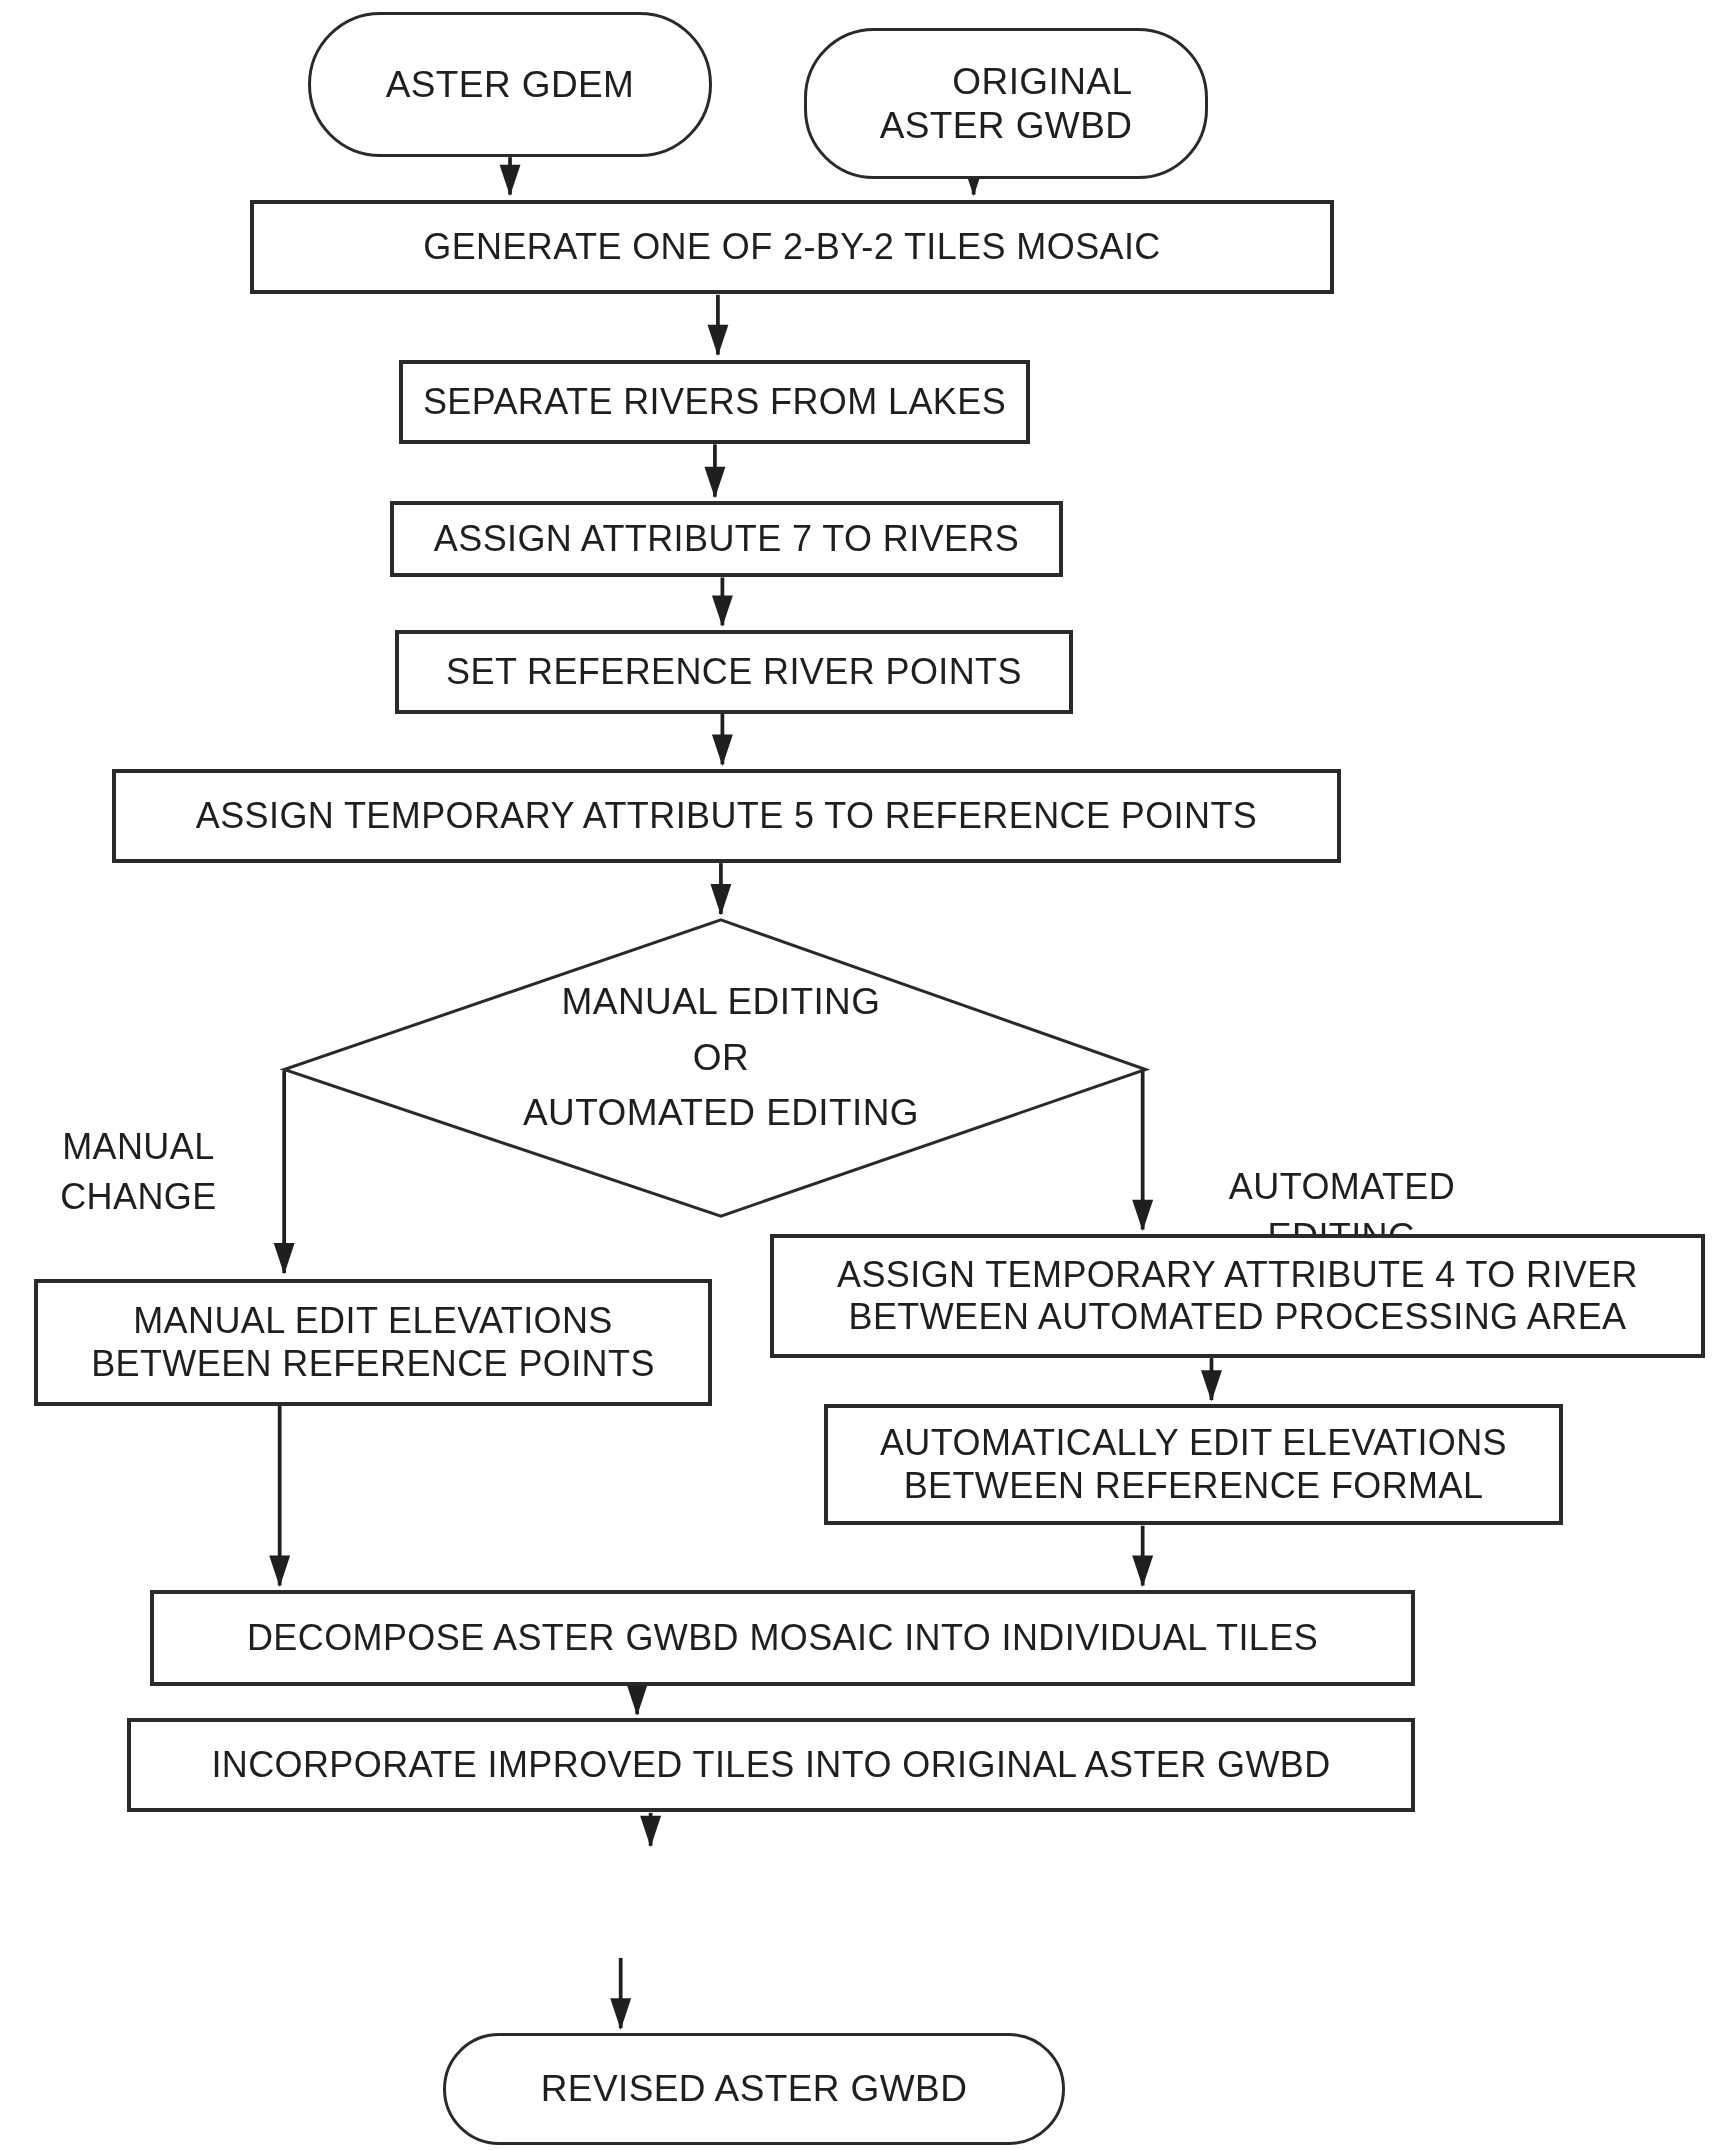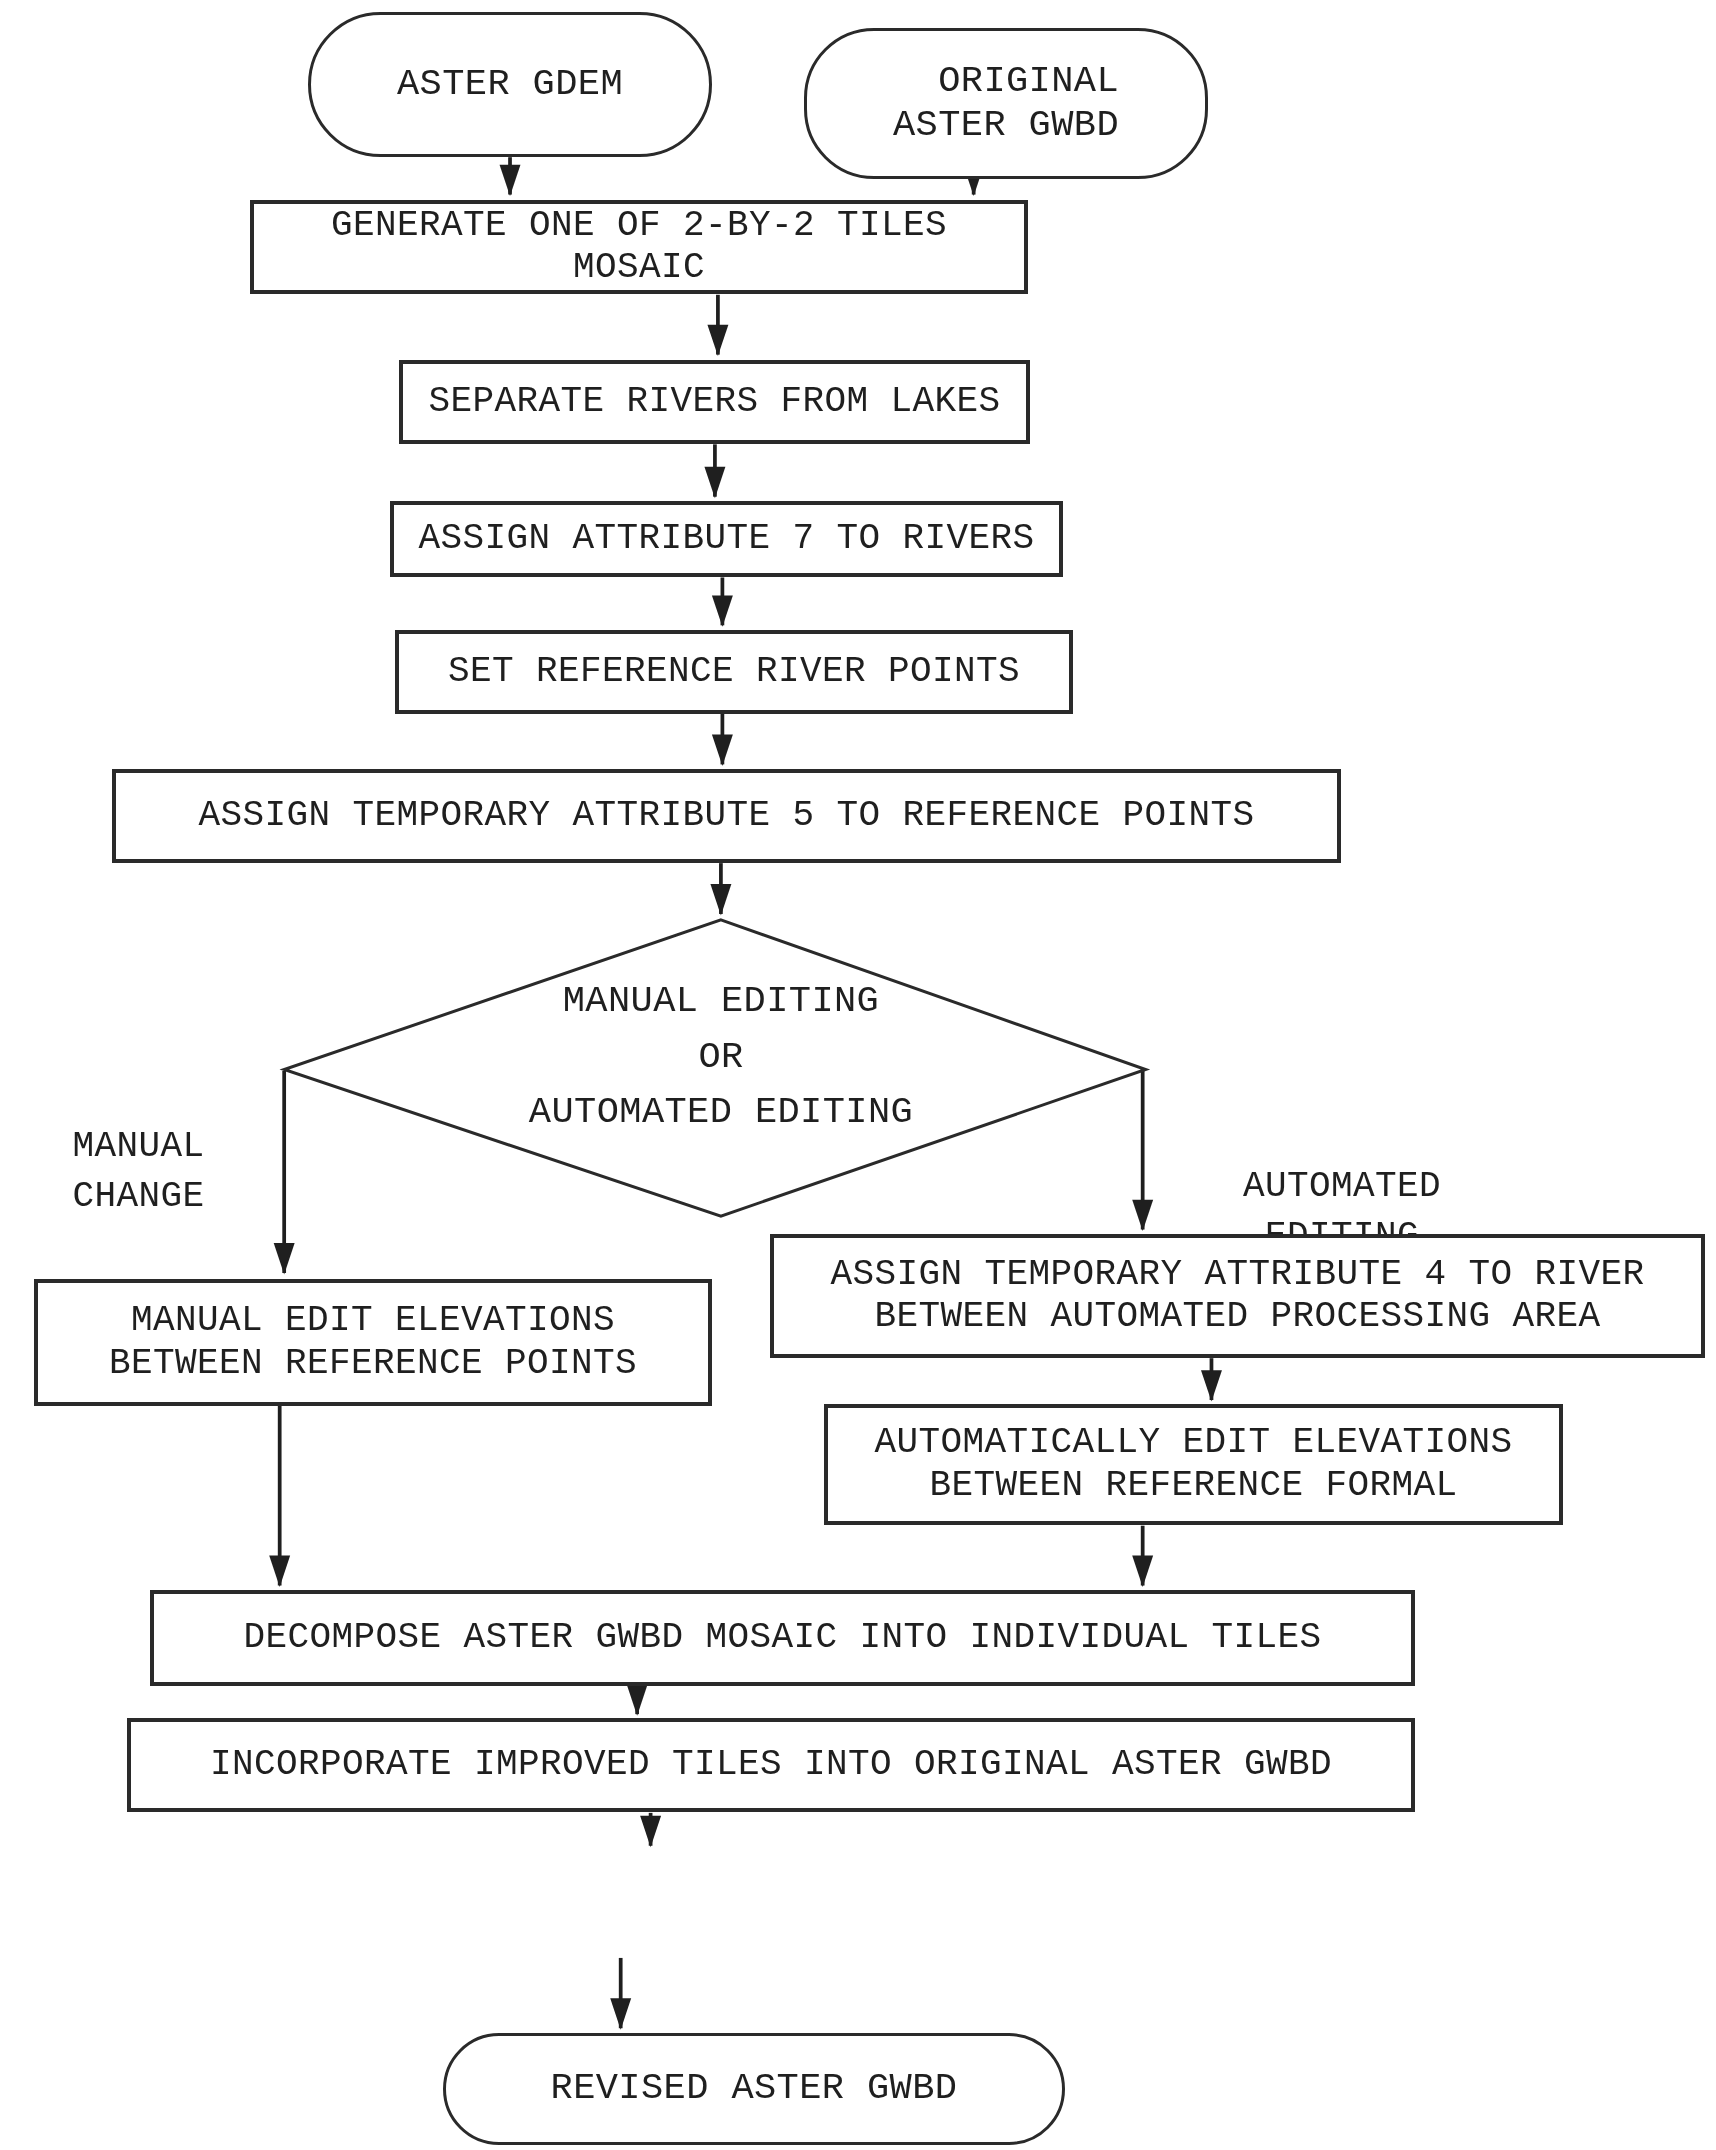--- a/index.html
+++ b/index.html
@@ -1,18 +1,18 @@
 <!DOCTYPE html>
 <html style="font-size:12px"><head>
 <meta charset="utf-8">
 <style>
   html,body{margin:0;padding:0;background:#ffffff;}
   .canvas{
     position:relative;width:1717px;height:2151px;background:#ffffff;
-    font-family:Liberation Mono, monospace;color:#1f1f1f;
+    font-family:Liberation Sans, sans-serif;color:#1f1f1f;
   }
   .node{
     position:absolute;display:flex;align-items:center;justify-content:center;
     background:#ffffff;box-sizing:border-box;text-align:center;
   }
   .process{border:4.5px solid #2a2a2a;}
   .terminator{border:3.7px solid #2a2a2a;}
   .label{
     white-space:pre-line;line-height:1.18;letter-spacing:0.4px;
     font-size:36px;
@@ -61,21 +61,21 @@
 
   <div class="node terminator" style="left:308px;top:12px;width:404px;height:145px;border-radius:73px;">
     <span class="label">ASTER GDEM</span>
   </div>
 
   <div class="node terminator" style="left:804px;top:28px;width:404px;height:151px;border-radius:70px;text-align:right;">
     <span class="label">ORIGINAL
 ASTER GWBD</span>
   </div>
 
-  <div class="node process" style="left:250px;top:200px;width:778px;height:94px;">
+  <div class="node process" style="left:250px;top:200px;width:1084px;height:94px;">
     <span class="label">GENERATE ONE OF 2-BY-2 TILES MOSAIC</span>
   </div>
 
   <div class="node process" style="left:399px;top:360px;width:631px;height:84px;">
     <span class="label">SEPARATE RIVERS FROM LAKES</span>
   </div>
 
   <div class="node process" style="left:390px;top:501px;width:673px;height:76px;">
     <span class="label">ASSIGN ATTRIBUTE  7 TO RIVERS</span>
   </div>

